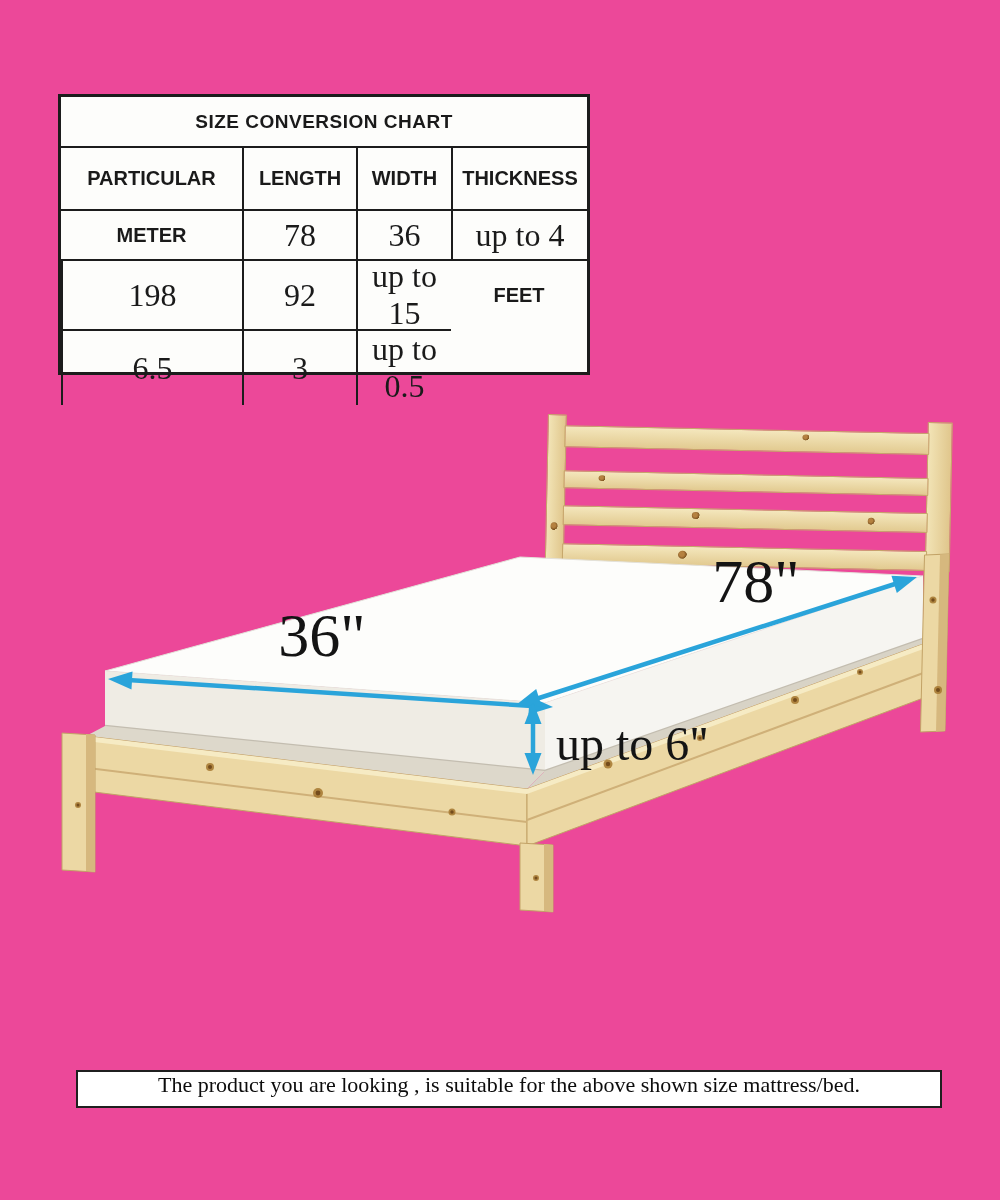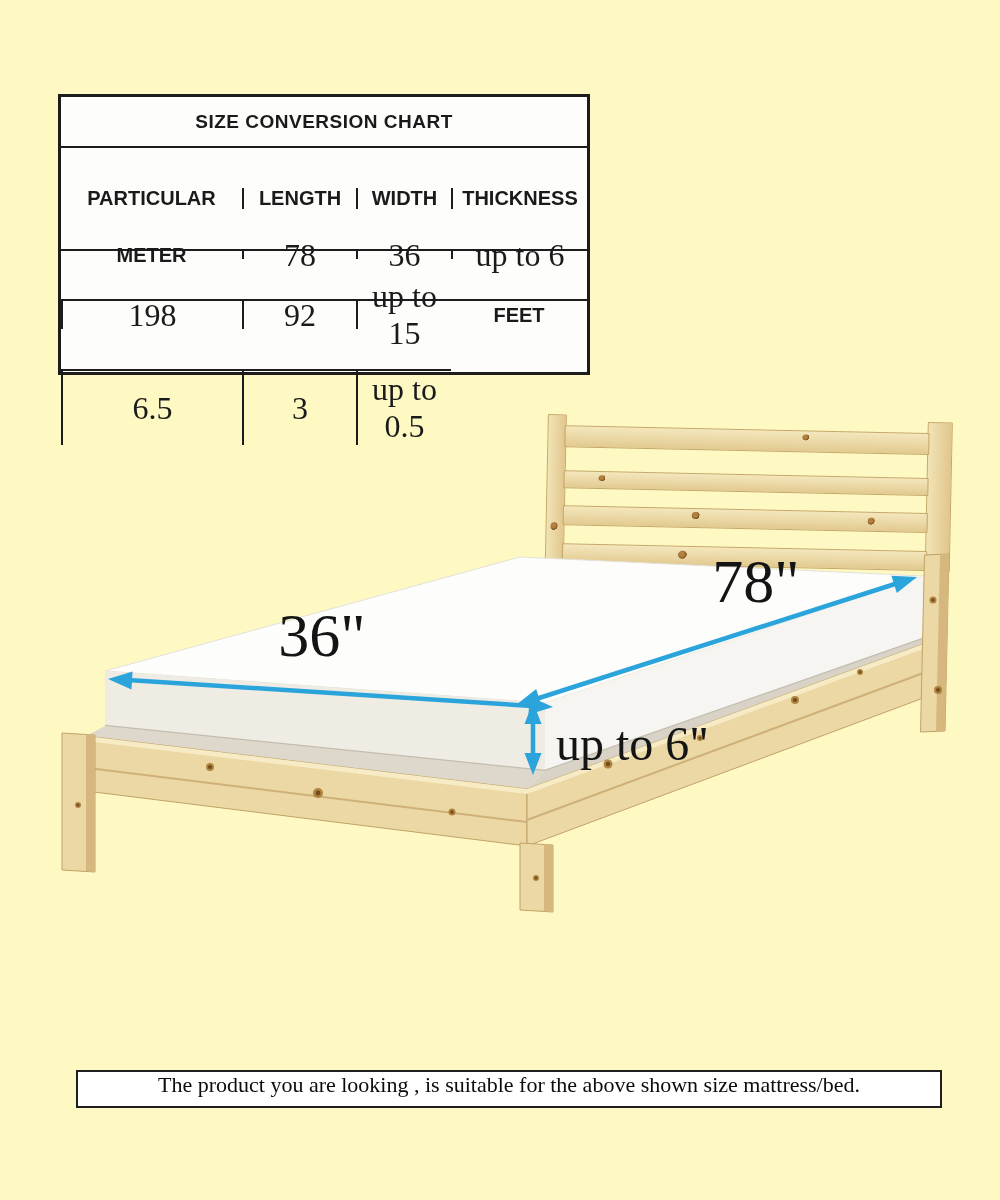--- a/index.html
+++ b/index.html
@@ -1,25 +1,25 @@
 <!DOCTYPE html>
 <html style="--arrow: #2aa4da; --wood: #ecd8a4; --wood-shade: #d6b87e; --mattress: #fdfdfb;"><head>
 <meta charset="utf-8">
 <style>
   html,body{margin:0;padding:0;background:#ffffff;}
-  .canvas{position:relative;width:1000px;height:1200px;background:#fef9c3;overflow:hidden;
+  .canvas{position:relative;width:1000px;height:1200px;background:#ec4899;overflow:hidden;
           font-family:"Liberation Sans",sans-serif;}
 
   
   .size-table{position:absolute;left:58px;top:94px;width:532px;height:281px;
               border:3px solid #1c1c1c;background:#fdfdfb;box-sizing:border-box;color:#1a1a1a;}
   .t-title{height:49px;border-bottom:2px solid #1c1c1c;display:flex;align-items:center;justify-content:center;
            font-weight:bold;font-size:19px;letter-spacing:.5px;}
   .t-grid{display:grid;grid-template-columns:181px 114px 95px 1fr;grid-template-rows:61px 50px 70px 1fr;height:230px;}
-  .t-cell{display:flex;flex-direction:column;align-items:center;justify-content:center;box-sizing:border-box;text-align:center;margin-top:40px;}
+  .t-cell{display:flex;flex-direction:column;align-items:center;justify-content:center;box-sizing:border-box;text-align:center;}
   .t-cell.cl{border-left:2px solid #1c1c1c;}
   .t-cell.ct{border-top:2px solid #1c1c1c;}
   .t-head{font-weight:bold;font-size:20px;}
   .t-rowlabel{font-weight:bold;font-size:20px;line-height:1.15;}
   .t-val{font-family:"Liberation Serif",serif;font-size:32px;}
   .sub:empty{display:none;}
 
   
   .bed{position:absolute;left:0;top:380px;width:1000px;height:660px;}
   .headboard{position:absolute;left:548px;top:30px;width:410px;height:340px;
@@ -61,21 +61,21 @@
       <div class="t-cell cl t-head">LENGTH</div>
       <div class="t-cell cl t-head">WIDTH</div>
       <div class="t-cell cl t-head">THICKNESS</div>
 
       <div class="t-cell ct t-rowlabel">
         <span>METER</span>
 
       </div>
       <div class="t-cell ct cl t-val">78</div>
       <div class="t-cell ct cl t-val">36</div>
-      <div class="t-cell ct cl t-val">up to 6</div>
+      <div class="t-cell ct cl t-val">up to 4</div>
 
       <div class="t-cell ct cl t-val">198</div>
       <div class="t-cell ct cl t-val">92</div>
       <div class="t-cell ct cl t-val">up to 15</div>
 
       <div class="t-cell ct t-rowlabel">
         <span>FEET</span>
 
       </div>
       <div class="t-cell ct cl t-val">6.5</div>

